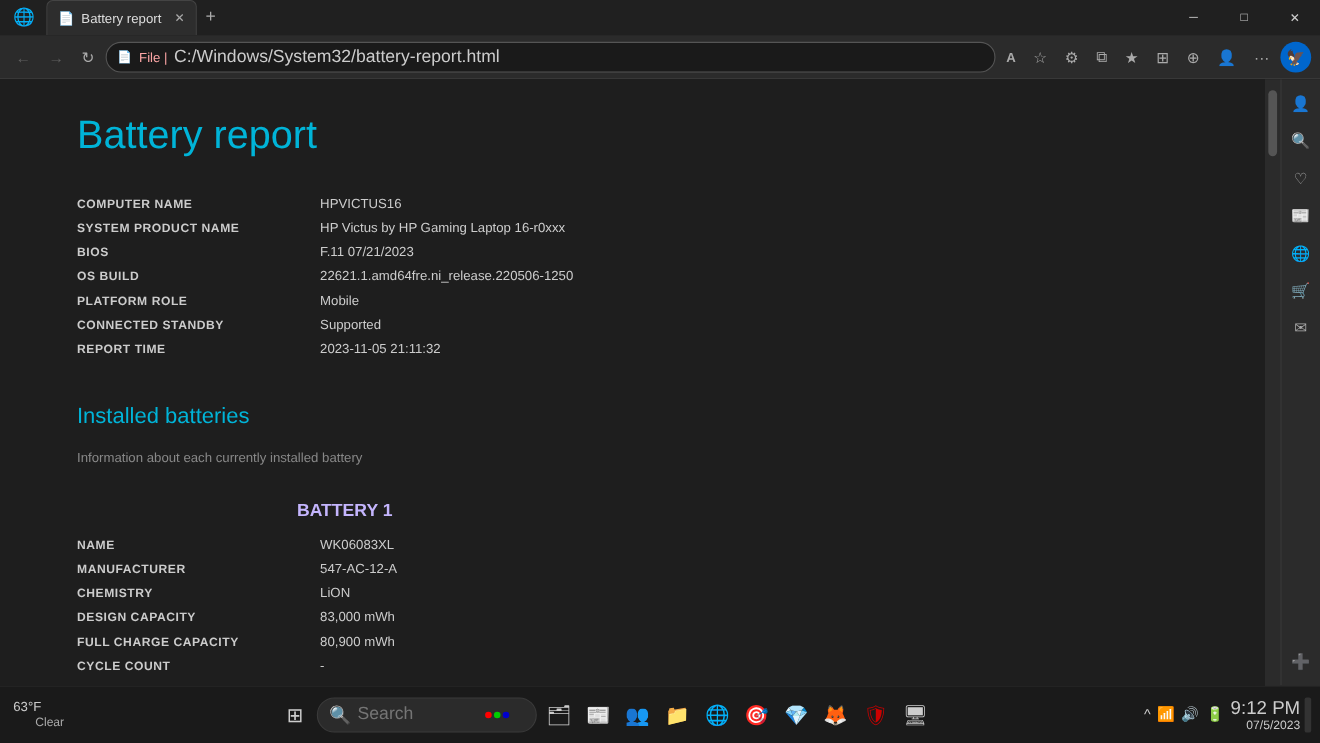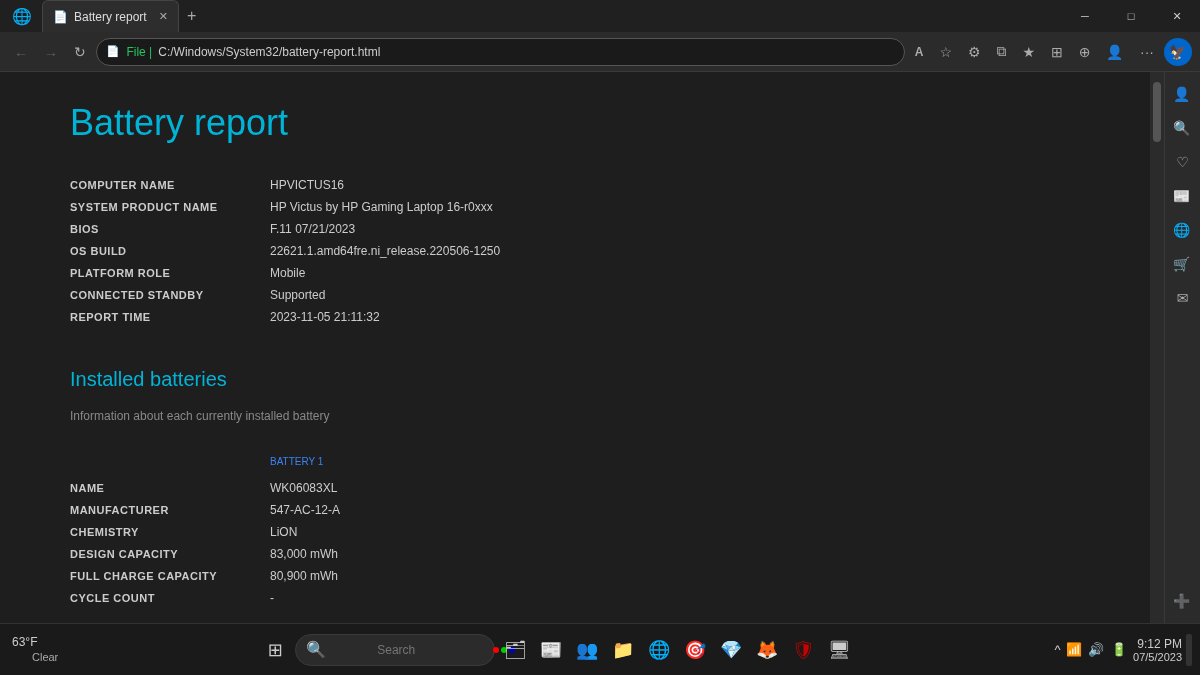--- a/index.html
+++ b/index.html
@@ -56,21 +56,21 @@
       border-radius: 16px;
       height: 28px;
       display: flex;
       align-items: center;
       padding: 0 10px;
       gap: 6px;
       font-size: 12px;
       color: #ddd;
     }
     .address-bar .secure-icon { color: #aaa; font-size: 11px; }
-    .address-text { font-size: 12px; color: #ccc; text-align: center; }
+    .address-text { font-size: 16px; color: #ccc; text-align: center; }
     .nav-icons-right { display: flex; align-items: center; gap: 4px; }
     .nav-icon-btn { background: none; border: none; color: #aaa; font-size: 14px; cursor: pointer; padding: 4px 6px; border-radius: 4px; }
 
     
     .browser-content {
       display: flex;
       flex: 1;
       overflow: hidden;
     }
 
@@ -128,20 +128,21 @@
       font-weight: 300;
       margin-bottom: 30px;
     }
 
     .info-table { margin-bottom: 40px; }
     .info-row {
       display: flex;
       align-items: baseline;
       padding: 4px 0;
       font-size: 12px;
+      gap: 21px;
     }
     .info-label {
       font-weight: 700;
       font-size: 11px;
       color: #ccc;
       text-transform: uppercase;
       letter-spacing: 0.5px;
       width: 200px;
       flex-shrink: 0;
     }
@@ -156,23 +157,23 @@
       font-weight: 400;
       margin-bottom: 18px;
     }
     .section-subtitle {
       color: #888;
       font-size: 12px;
       margin-bottom: 33px;
     }
 
     .battery-header {
-      font-weight: 400;
-      font-size: 10px;
-      color: #3b82f6;
+      font-weight: 700;
+      font-size: 16px;
+      color: #c4b5fd;
       text-transform: uppercase;
       margin-bottom: 10px;
       padding-left: 200px;
     }
 
     
     .taskbar {
       background: #1a1a1a;
       height: 52px;
       display: flex;
@@ -204,34 +205,33 @@
       display: flex;
       align-items: center;
       padding: 0 10px;
       gap: 6px;
       width: 200px;
     }
     .search-bar input {
       background: none;
       border: none;
       color: #ccc;
-      font-size: 12px;
+      font-size: 16px;
       outline: none;
       width: 110px;
-      margin-left: 45px;
     }
     .search-dots { display: flex; gap: 2px; }
     .dot { width: 6px; height: 6px; border-radius: 50%; }
     .taskbar-app-icon {
       width: 32px; height: 32px;
       display: flex; align-items: center; justify-content: center;
       font-size: 18px; cursor: pointer; border-radius: 4px;
     }
     .time-block { text-align: right; }
-    .time-text { font-size: 12px; font-weight: 500; display: block; }
+    .time-text { font-size: 17px; font-weight: 500; display: block; }
     .date-text { font-size: 11px; display: block; }
     .weather-block { text-align: left; font-size: 11px; line-height: 1.3; padding: 0 4px; cursor: pointer; }
     .systray { display: flex; align-items: center; gap: 2px; }
     .systray-icon { font-size: 13px; color: #ccc; padding: 2px; }
   </style>
 </head>
 <body>
 
 <div class="title-bar">
   <div class="title-bar-left">
@@ -251,21 +251,21 @@
     <button class="win-btn close">✕</button>
   </div>
 </div>
 
 <div class="nav-bar">
   <button class="nav-btn disabled">←</button>
   <button class="nav-btn disabled">→</button>
   <button class="nav-btn">↻</button>
   <div class="address-bar">
     <span class="secure-icon">📄</span>
-    <span style="color:#22c55e;">File  |</span>
+    <span style="color:#fca5a5;">File  |</span>
     <span class="address-text">C:/Windows/System32/battery-report.html</span>
   </div>
   <div class="nav-icons-right">
     <button class="nav-icon-btn" style="font-size:12px; font-weight:bold;">A</button>
     <button class="nav-icon-btn">☆</button>
     <button class="nav-icon-btn">⚙</button>
     <button class="nav-icon-btn">⧉</button>
     <button class="nav-icon-btn">★</button>
     <button class="nav-icon-btn">⊞</button>
     <button class="nav-icon-btn">⊕</button>

